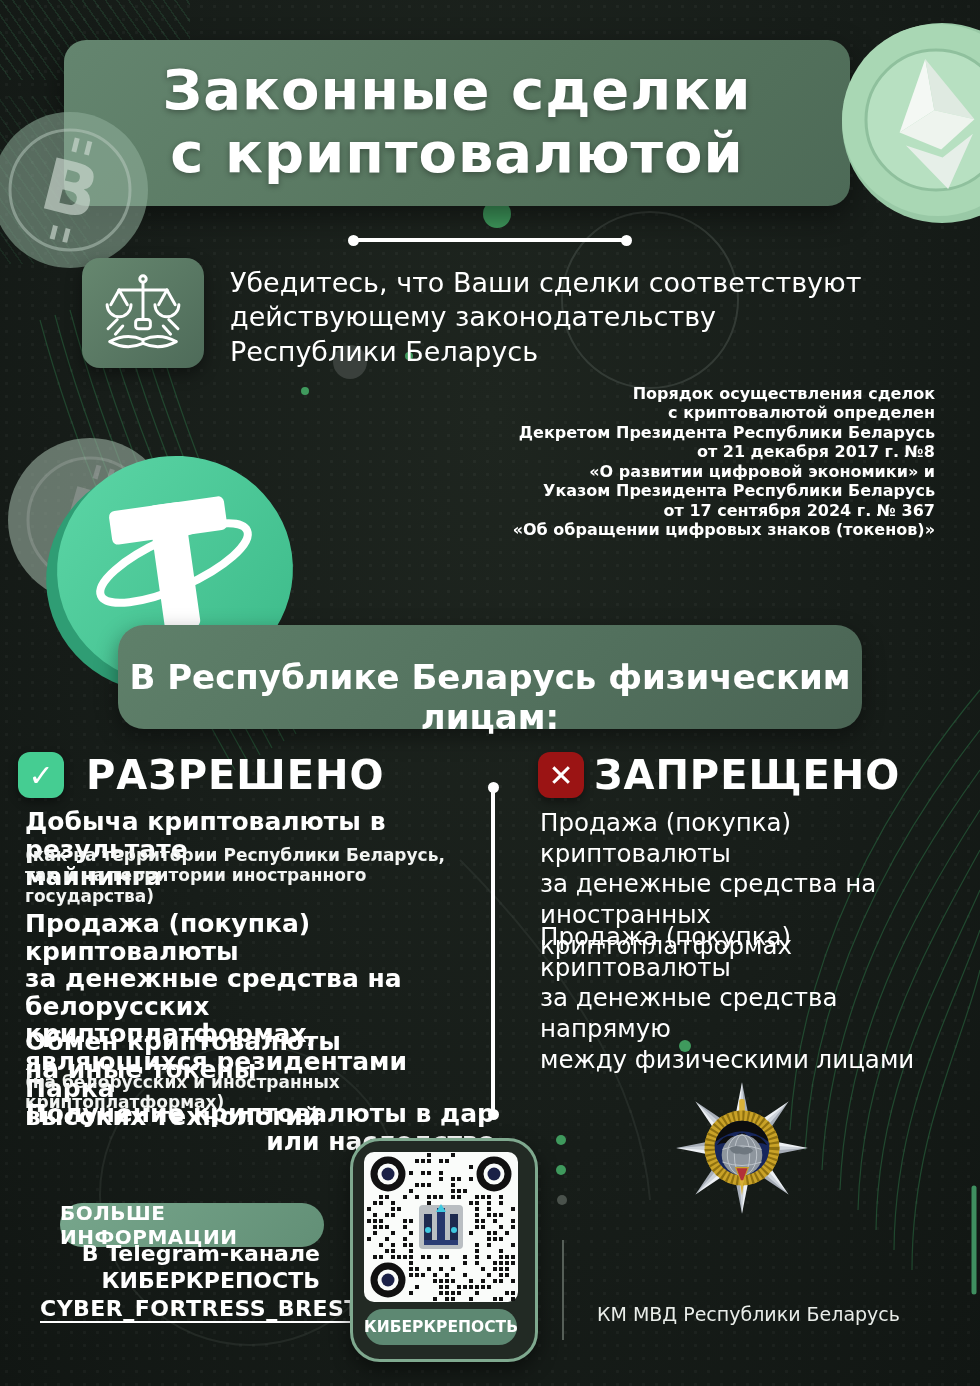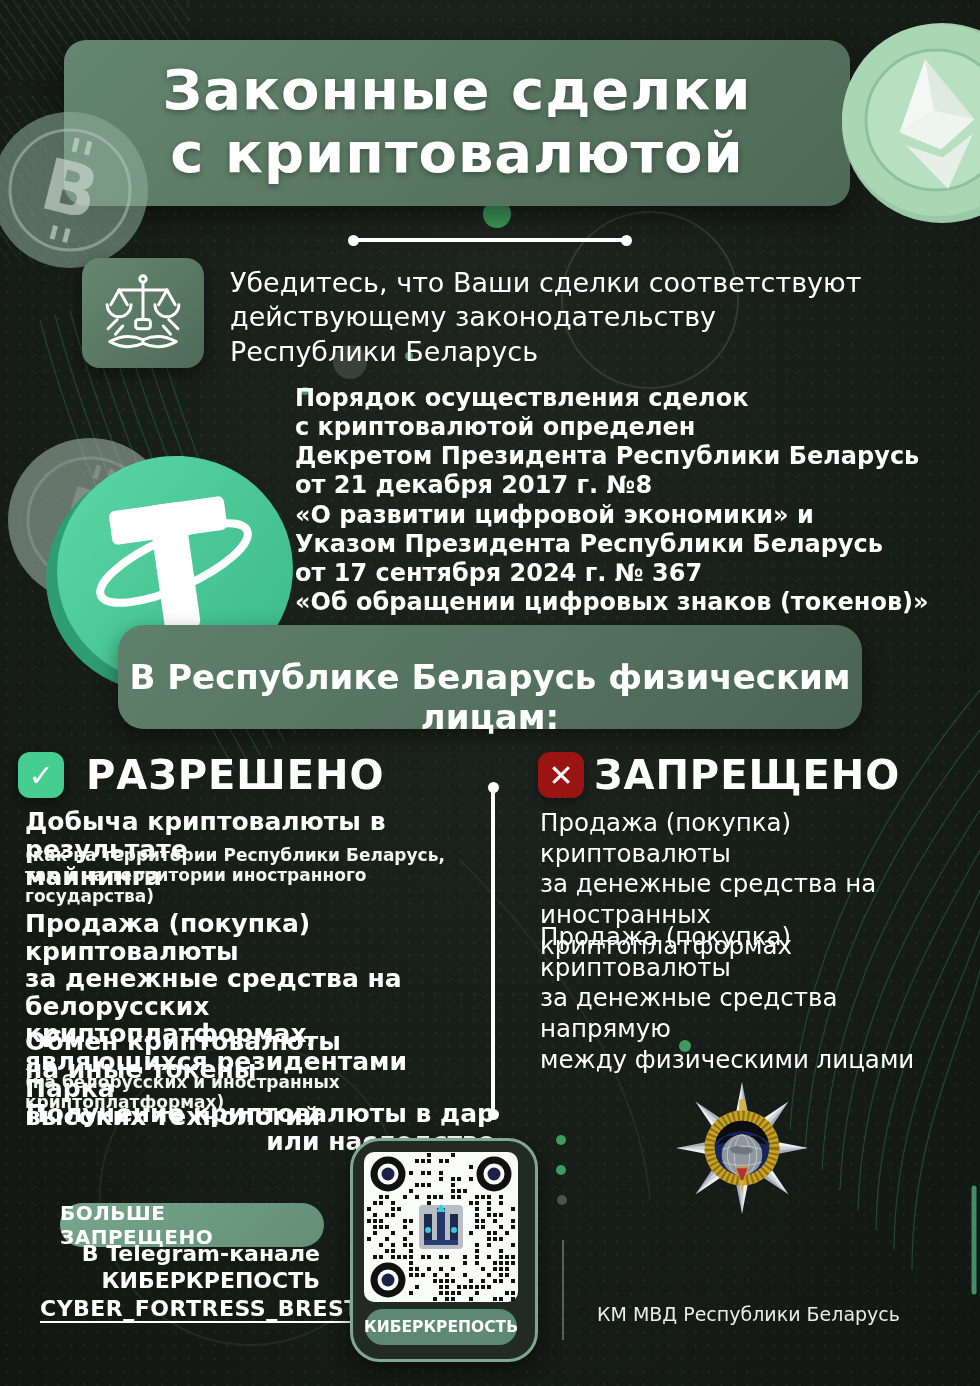--- a/index.html
+++ b/index.html
@@ -25,21 +25,21 @@
   .hline{left:352px;top:238px;width:276px;height:4px;background:#fff;border-radius:2px;}
   .hline::before,.hline::after{content:"";position:absolute;top:-3.5px;width:11px;height:11px;border-radius:50%;background:#fff;}
   .hline::before{left:-4px;} .hline::after{right:-4px;}
   .vline{left:491px;top:786px;width:4px;height:330px;background:#fff;border-radius:2px;}
   .vline::before,.vline::after{content:"";position:absolute;left:-3.5px;width:11px;height:11px;border-radius:50%;background:#fff;}
   .vline::before{top:-4px;} .vline::after{bottom:-4px;}
   
   .notice-tile{left:82px;top:258px;width:122px;height:110px;border-radius:18px;
     background:linear-gradient(135deg,#66876f,#4e6b59);box-shadow:0 6px 16px #0006;}
   .notice-text{left:230px;top:266px;width:640px;font-size:27px;font-weight:400;line-height:1.27;white-space:pre-line;}
-  .law-text{left:295px;top:384px;width:640px;font-size:24px;font-weight:600;line-height:1.215;white-space:pre-line;}
+  .law-text{left:295px;top:384px;width:640px;font-size:16px;font-weight:600;line-height:1.215;white-space:pre-line;text-align:right;}
   
   .aud-banner{left:118px;top:625px;width:744px;height:104px;border-radius:26px;
     background:linear-gradient(135deg,#5f806a 0%,#52705d 60%,#4a6454 100%);box-shadow:0 8px 22px #0006;}
   .aud-text{left:118px;top:657px;width:744px;text-align:center;font-size:34px;font-weight:800;}
   
   .marker{width:46px;height:46px;border-radius:12px;display:flex;align-items:center;justify-content:center;
     font-size:30px;font-weight:800;color:#fff;}
   .marker.ok{left:18px;top:752px;background:#45cd92;box-shadow:0 4px 10px #0006;}
   .marker.no{left:538px;top:752px;background:#9b1414;box-shadow:0 4px 10px #0006;}
   .col-head{font-size:40px;font-weight:800;letter-spacing:1px;}
@@ -230,21 +230,21 @@
     </div>
   <div class="abs col-head" style="left:594px;top:752px;">ЗАПРЕЩЕНО</div>
   <div class="abs item no" style="left:540px;top:808px;width:420px;">Продажа (покупка) криптовалюты
 за денежные средства на
 иностранных криптоплатформах</div>
   <div class="abs item no" style="left:540px;top:922px;width:420px;">Продажа (покупка) криптовалюты
 за денежные средства напрямую
 между физическими лицами</div>
 
   <div class="abs pill more">
-      <span>БОЛЬШЕ ЗАПРЕЩЕНО</span>
+      <span>БОЛЬШЕ ИНФОРМАЦИИ</span>
     </div>
   <div class="abs tg-block">
     <div>В Telegram-канале</div>
     <div>КИБЕРКРЕПОСТЬ</div>
     <div class="tg-handle">CYBER_FORTRESS_BREST</div>
   </div>
 
   <div class="abs qr-card">
     <div class="qr-white">
       <svg width="154" height="150" viewBox="0 0 150 150">

